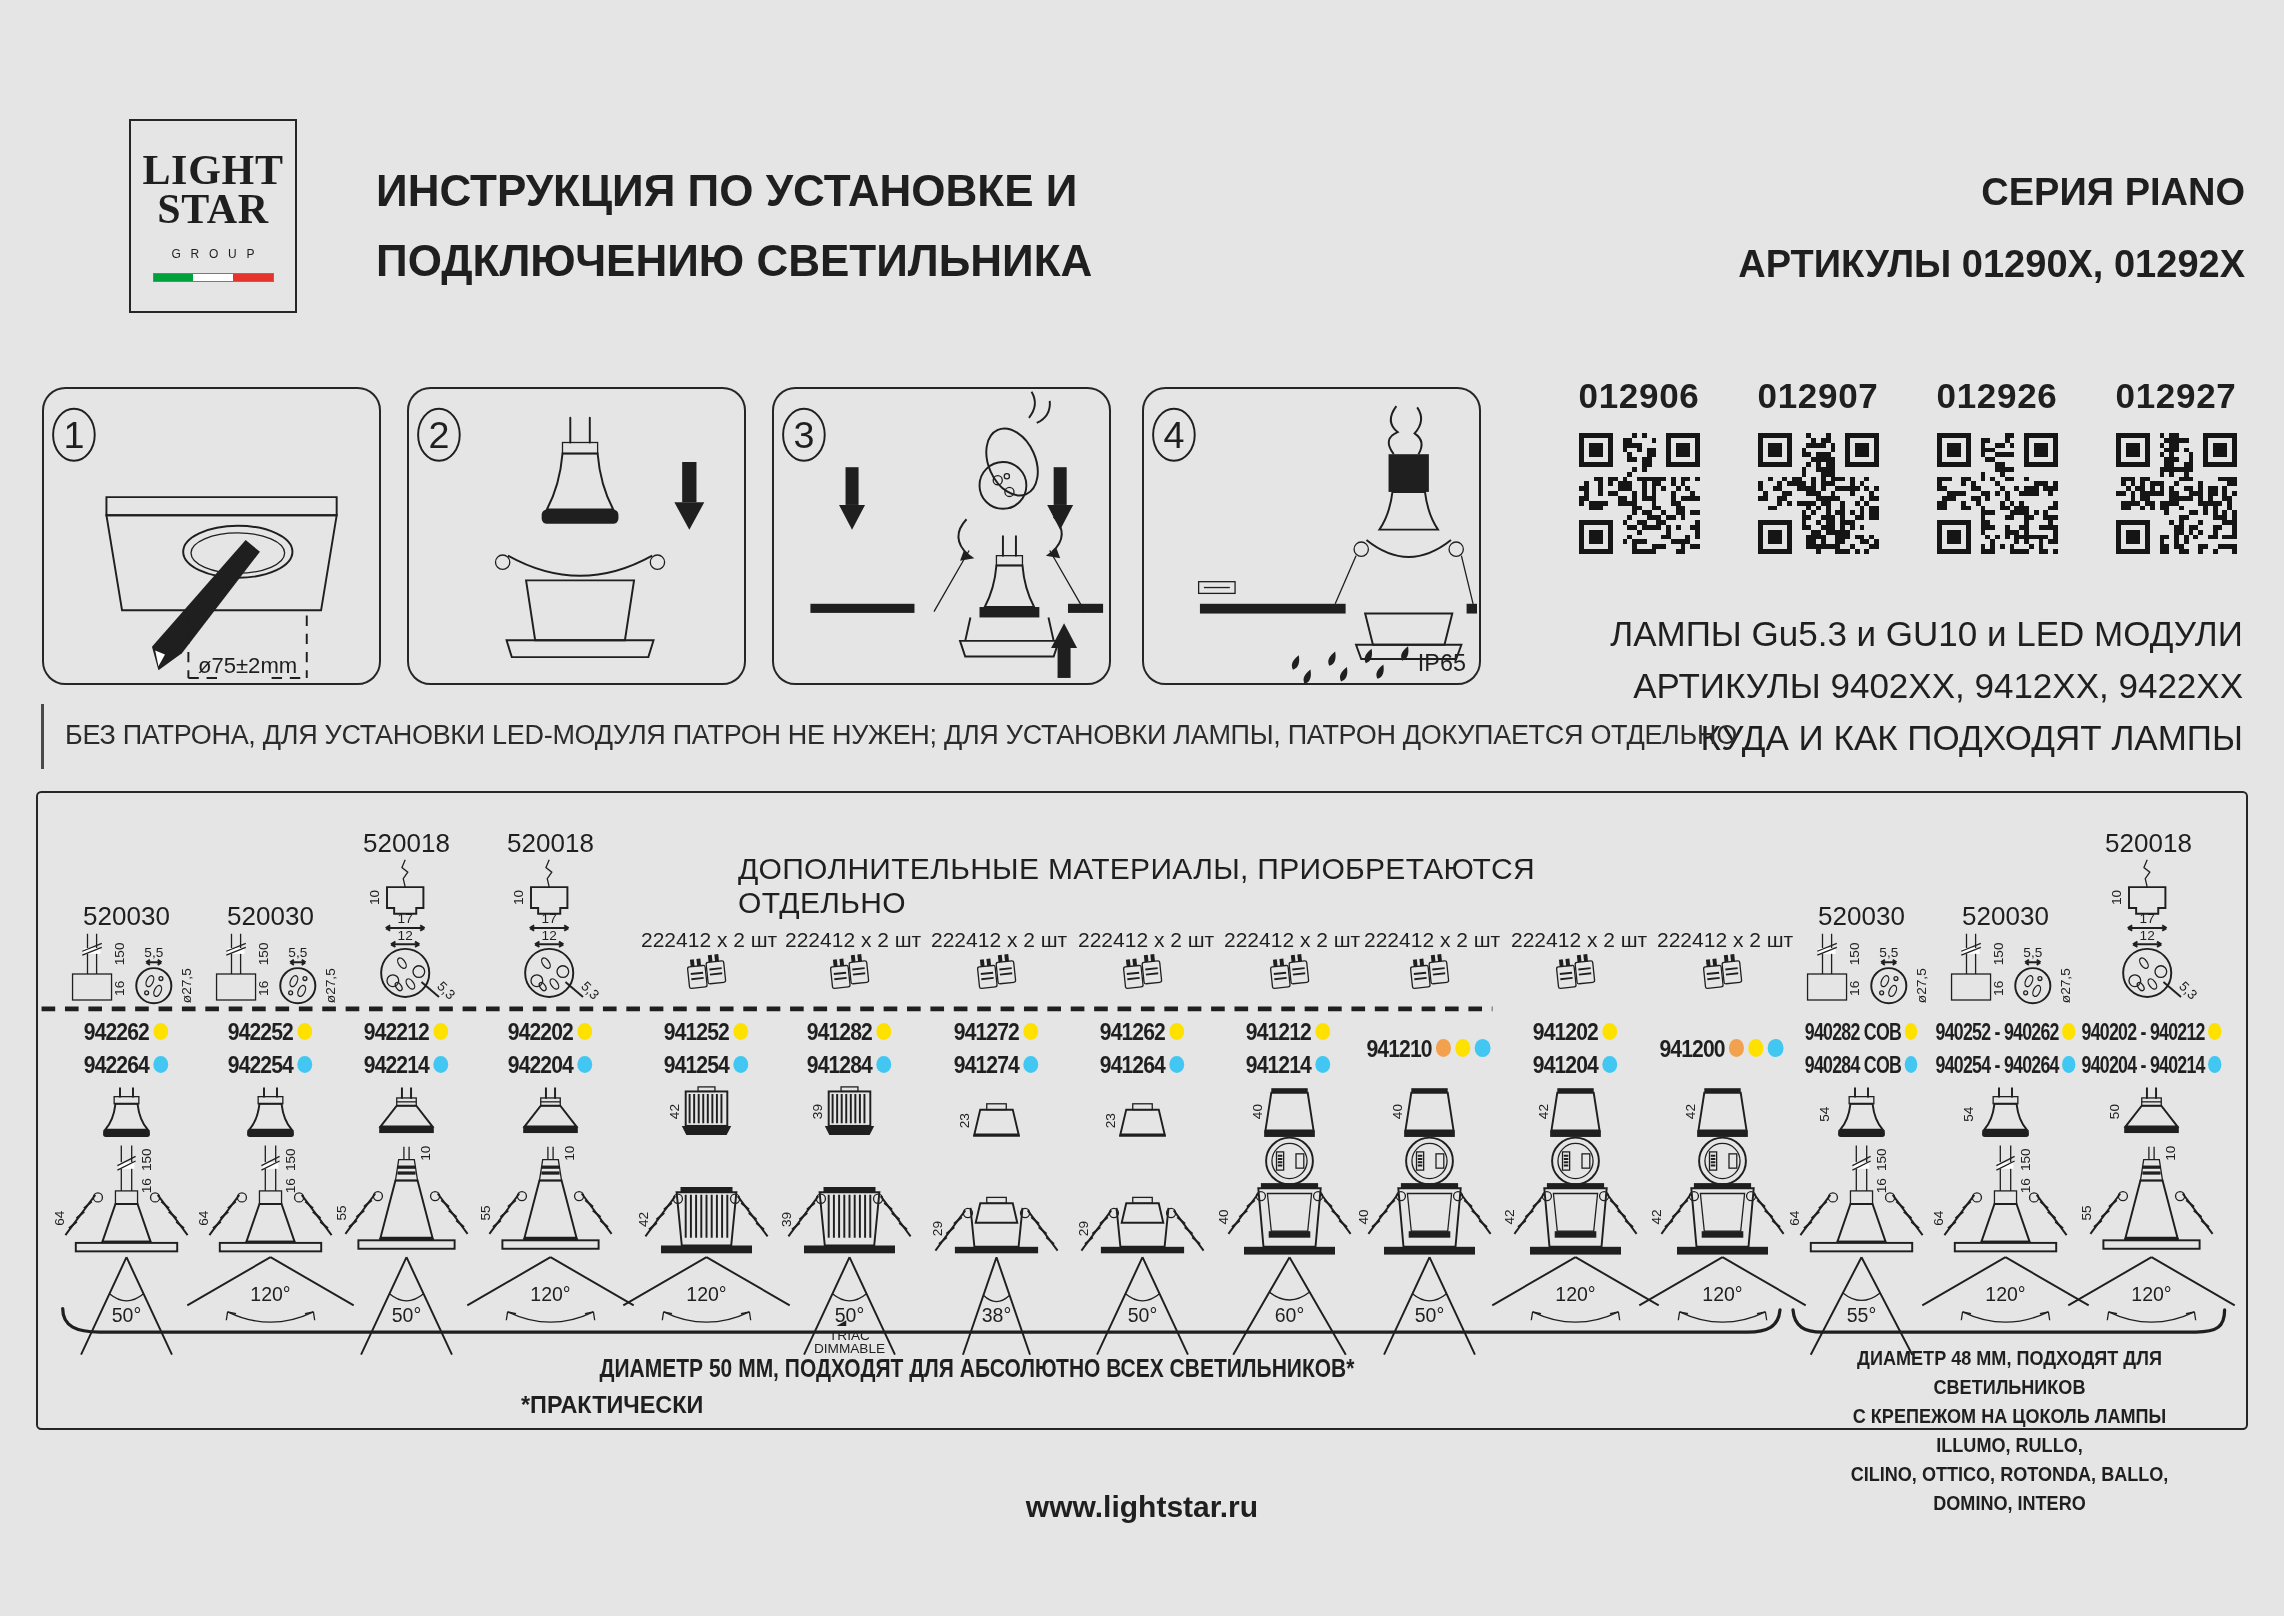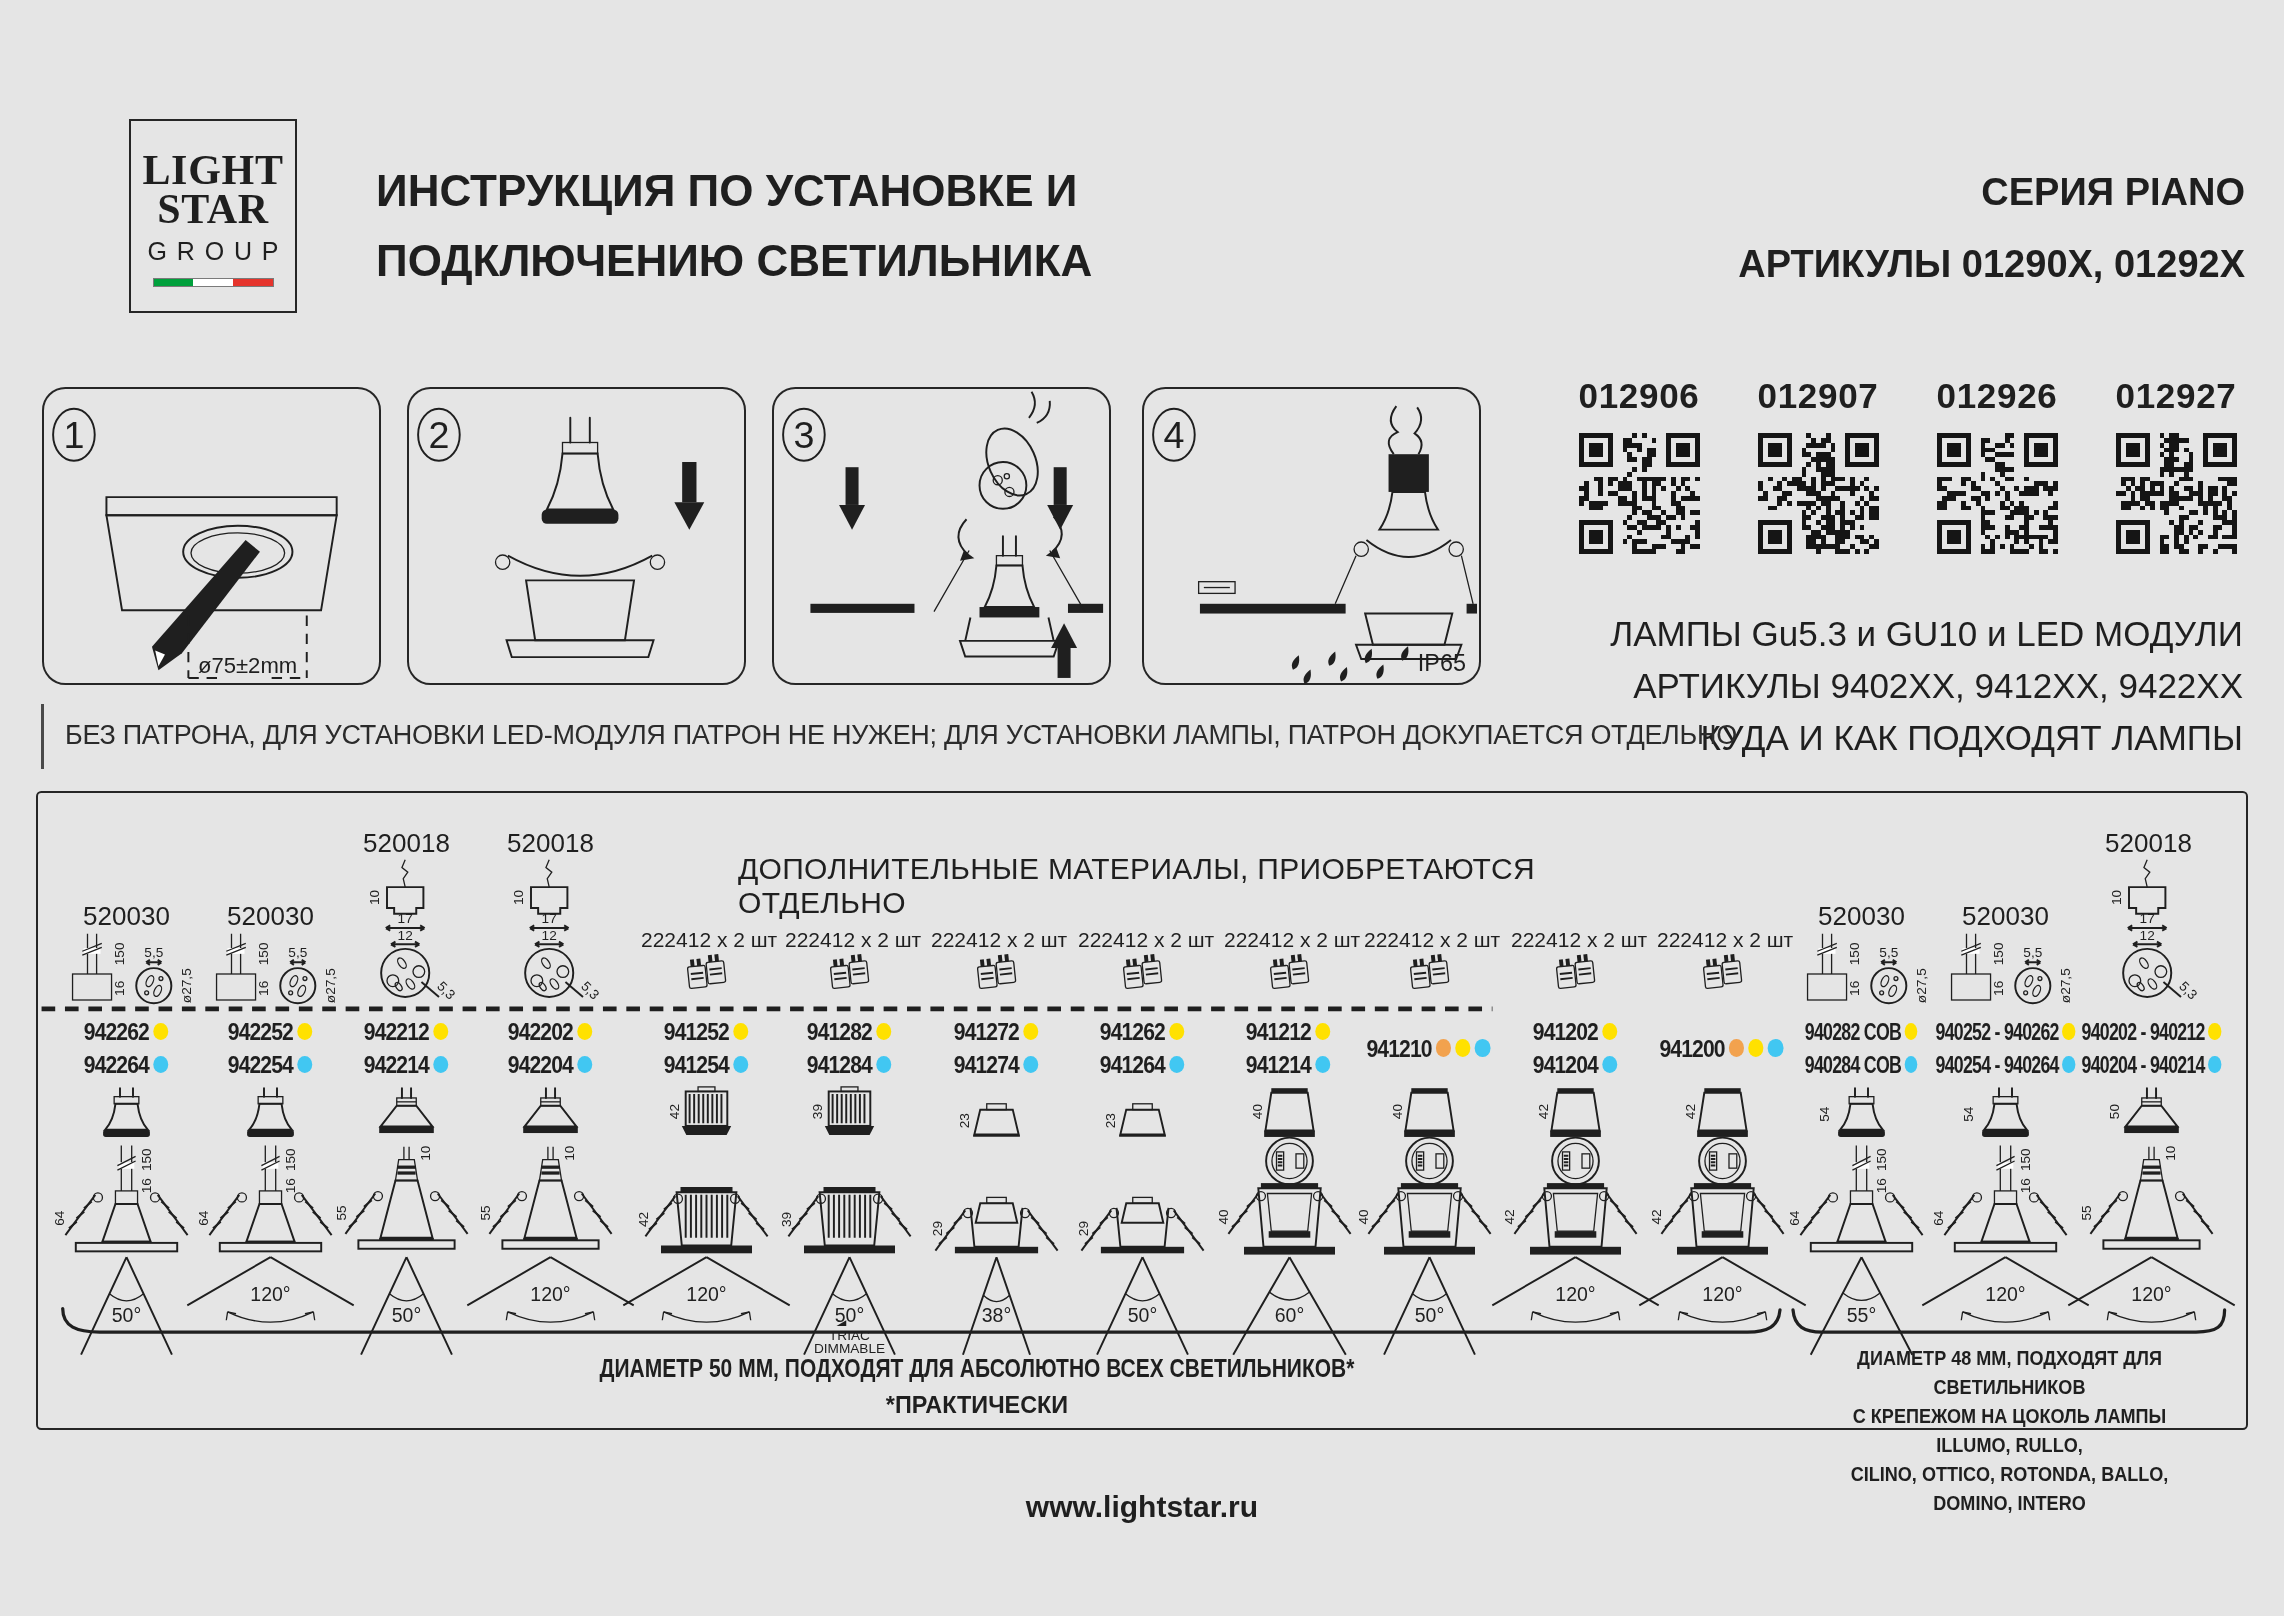--- a/index.html
+++ b/index.html
@@ -10,21 +10,21 @@
 svg{overflow:visible}
 svg text{font-family:"Liberation Sans",sans-serif;fill:#1f1f1f;stroke:none}
 .ln{fill:none;stroke:#1f1f1f;stroke-width:3}
 .ln2{stroke-width:2}
 .fill{fill:#1f1f1f;stroke:none}
 .dim{font-size:21px}
 .ang{font-size:30px}
 
 .logo{left:129px;top:119px;width:168px;height:194px;border:2.6px solid #262626;text-align:center;padding-top:30px}
 .logo-word{font-family:"Liberation Serif",serif;font-weight:700;font-size:42px;line-height:39px;letter-spacing:0.7px}
-.logo-group{font-size:25px;letter-spacing:9.8px;margin-top:8px;text-indent:9.8px}
+.logo-group{font-size:12px;letter-spacing:9.8px;margin-top:18px;text-indent:9.8px}
 .logo-flag{width:121px;height:9px;margin:11.7px auto 0;display:flex;border:0.7px solid #7a7a7a}
 .logo-flag i{flex:1}
 
 .title{left:376px;top:156px;font-size:44px;font-weight:700;line-height:70px;white-space:nowrap;letter-spacing:0}
 .series{right:39px;top:156px;text-align:right;font-size:38px;font-weight:700;line-height:72px;white-space:nowrap}
 
 .step{top:387px;width:339px;height:298px;border:2.6px solid #262626;border-radius:23.4px}
 .step-svg{width:333px;height:293px;display:block}
 
 .qr-row{left:1561px;top:376px;width:693px;display:flex;justify-content:space-between}
@@ -44,21 +44,21 @@
 .dash-svg{left:36px;top:1005px;width:1462px;height:7.8px}
 
 .codes{top:1013px;width:195px;height:70px;display:flex;flex-direction:column;justify-content:center;align-items:center}
 .code-line{display:flex;align-items:center;gap:4.6px;font-size:24px;font-weight:700;letter-spacing:-1px;
   white-space:nowrap;line-height:33px;transform:scaleX(.88)}
 .code-line i{width:17.6px;height:17.6px;border-radius:50%;display:inline-block}
 .col-svg{top:1083px;width:143px;height:273px}
 
 .brace-svg{left:36px;top:1306px;width:2214px;height:52px}
 .d50-1{left:521px;top:1354px;width:912px;text-align:center;font-size:25px;font-weight:700;transform:scaleX(.84)}
-.d50-2{left:521px;top:1392px;width:912px;text-align:center;font-size:23.4px;font-weight:700}
+.d50-2{left:521px;top:1392px;width:912px;font-size:23.4px;font-weight:700}
 .d48{left:1796px;top:1343px;width:427px;text-align:center;font-size:21px;font-weight:700;line-height:29px;transform:scaleX(.86)}
 .footer{left:0;top:1490px;width:2284px;text-align:center;font-size:30px;font-weight:700}
 </style>
 </head>
 <body>
 
 <div class="page">
 
   <div class="abs logo">
     <div class="logo-word">LIGHT</div>

